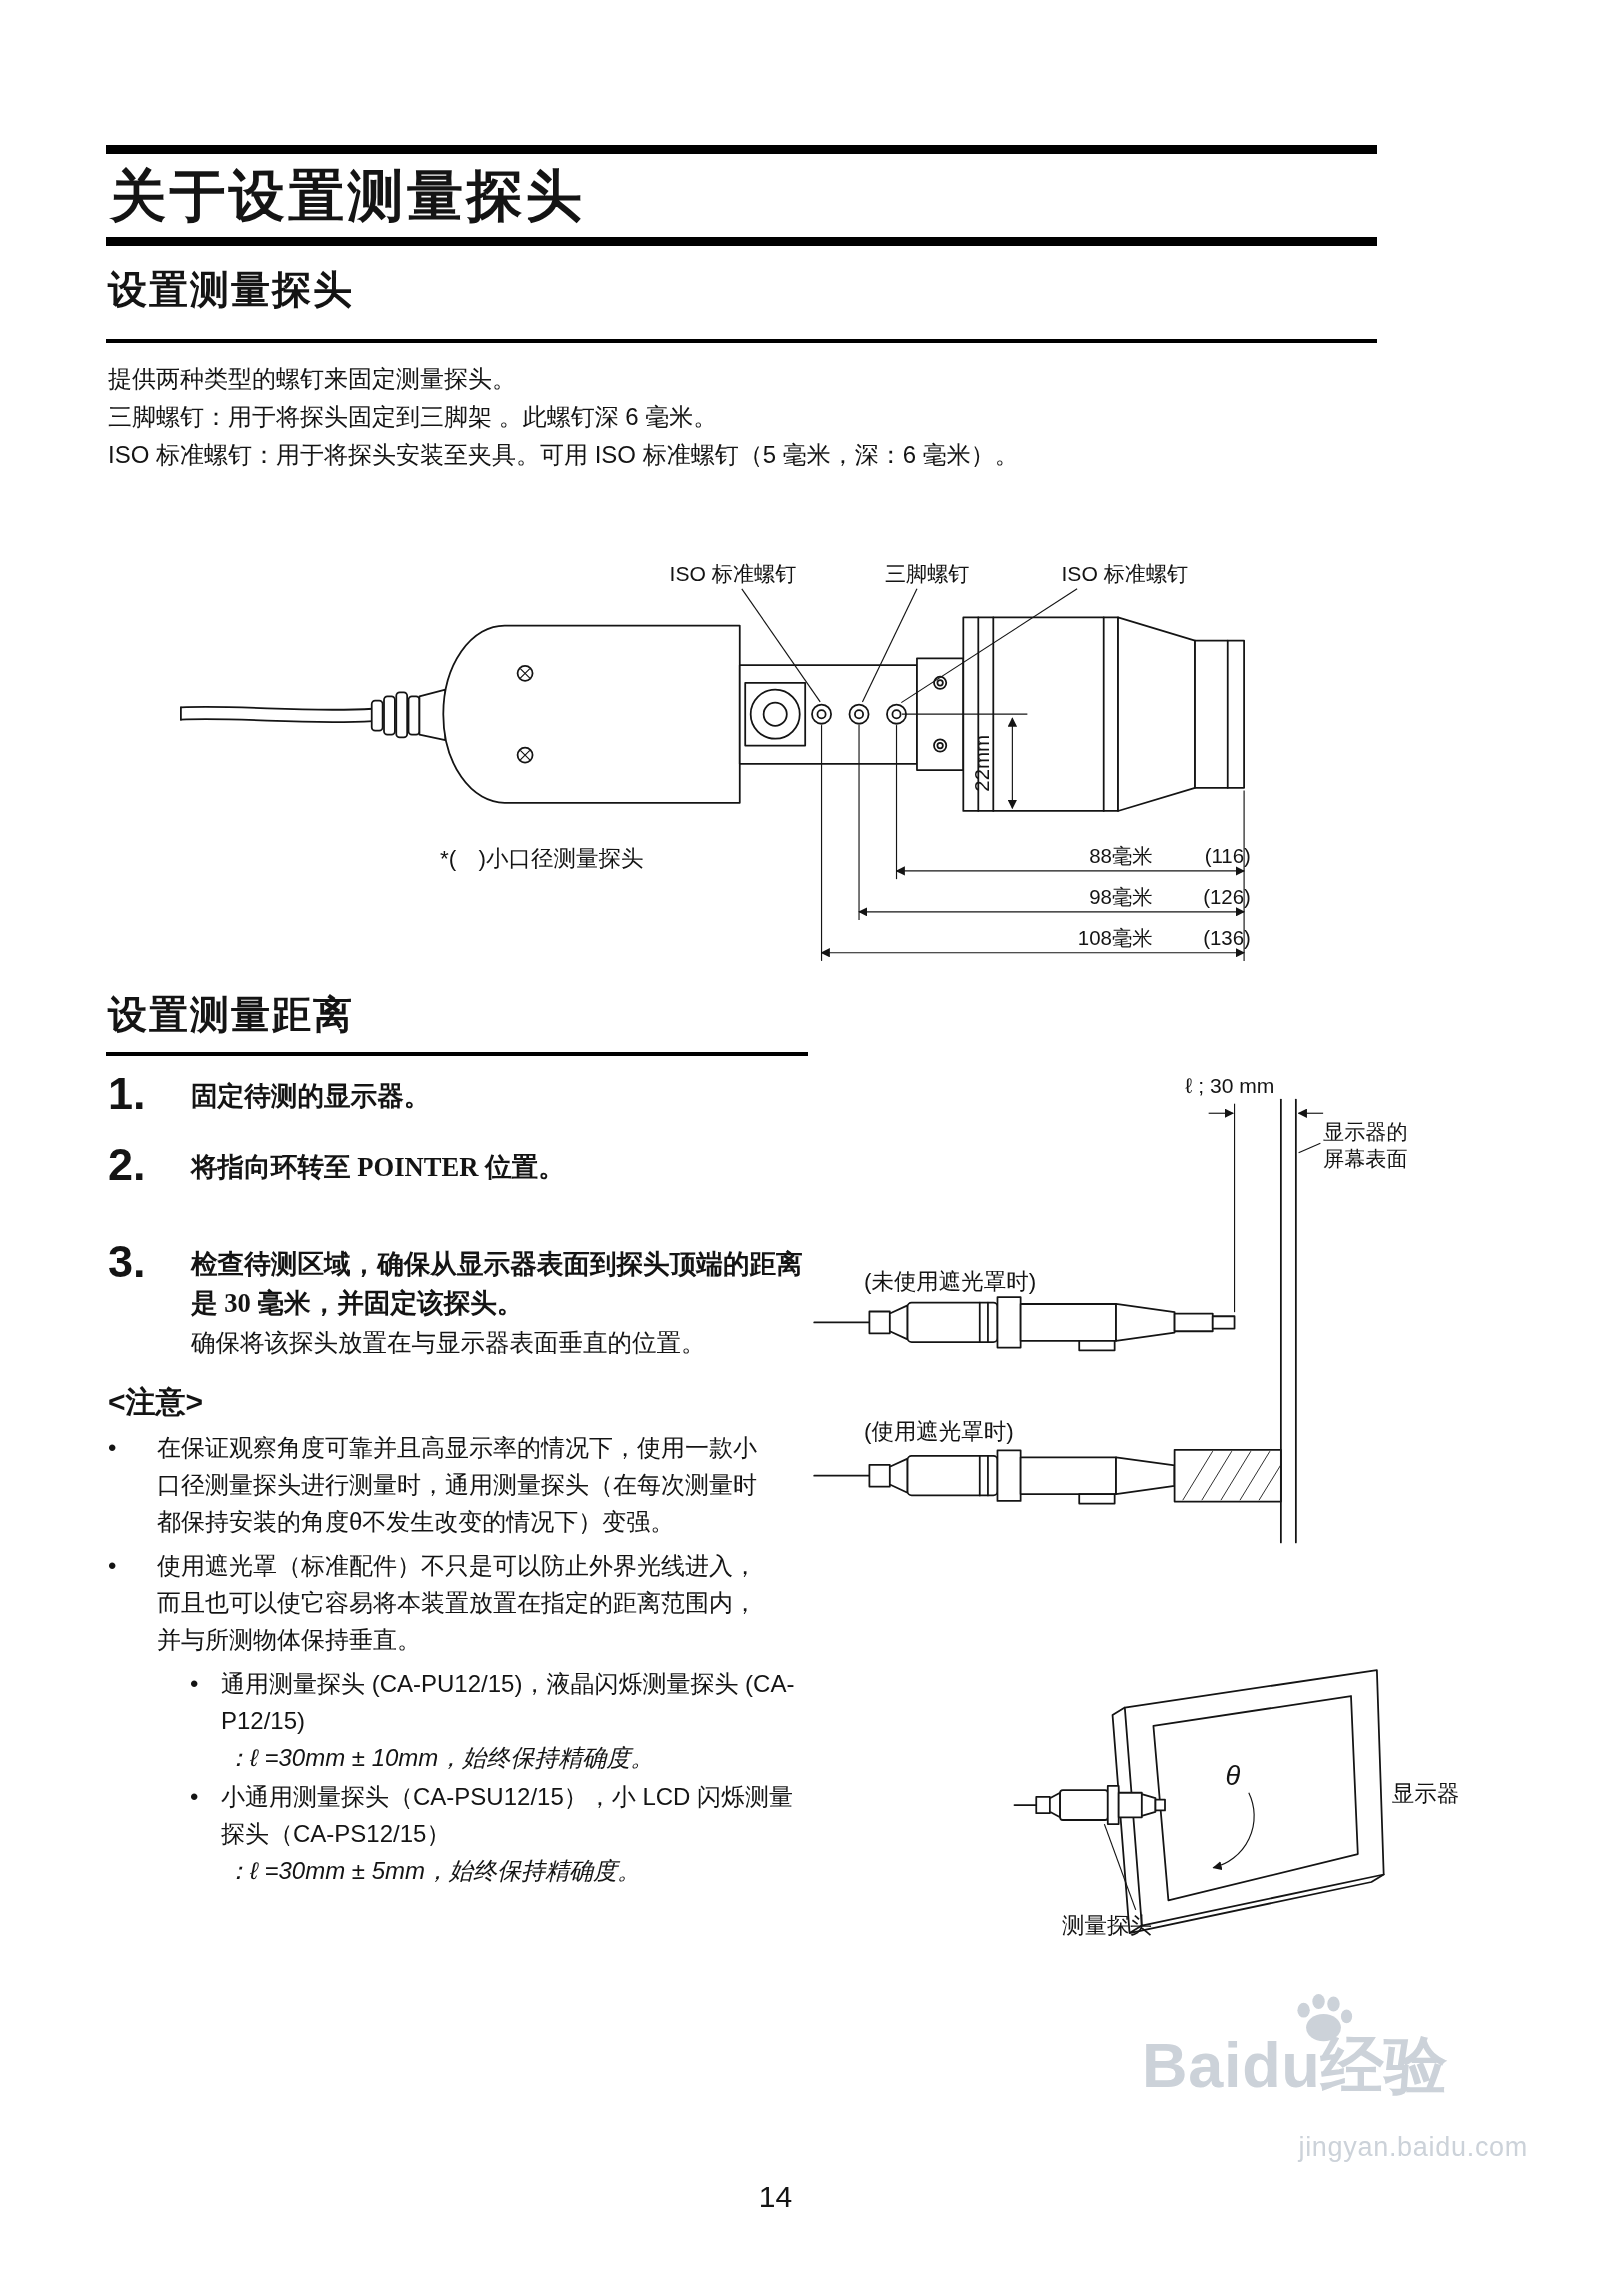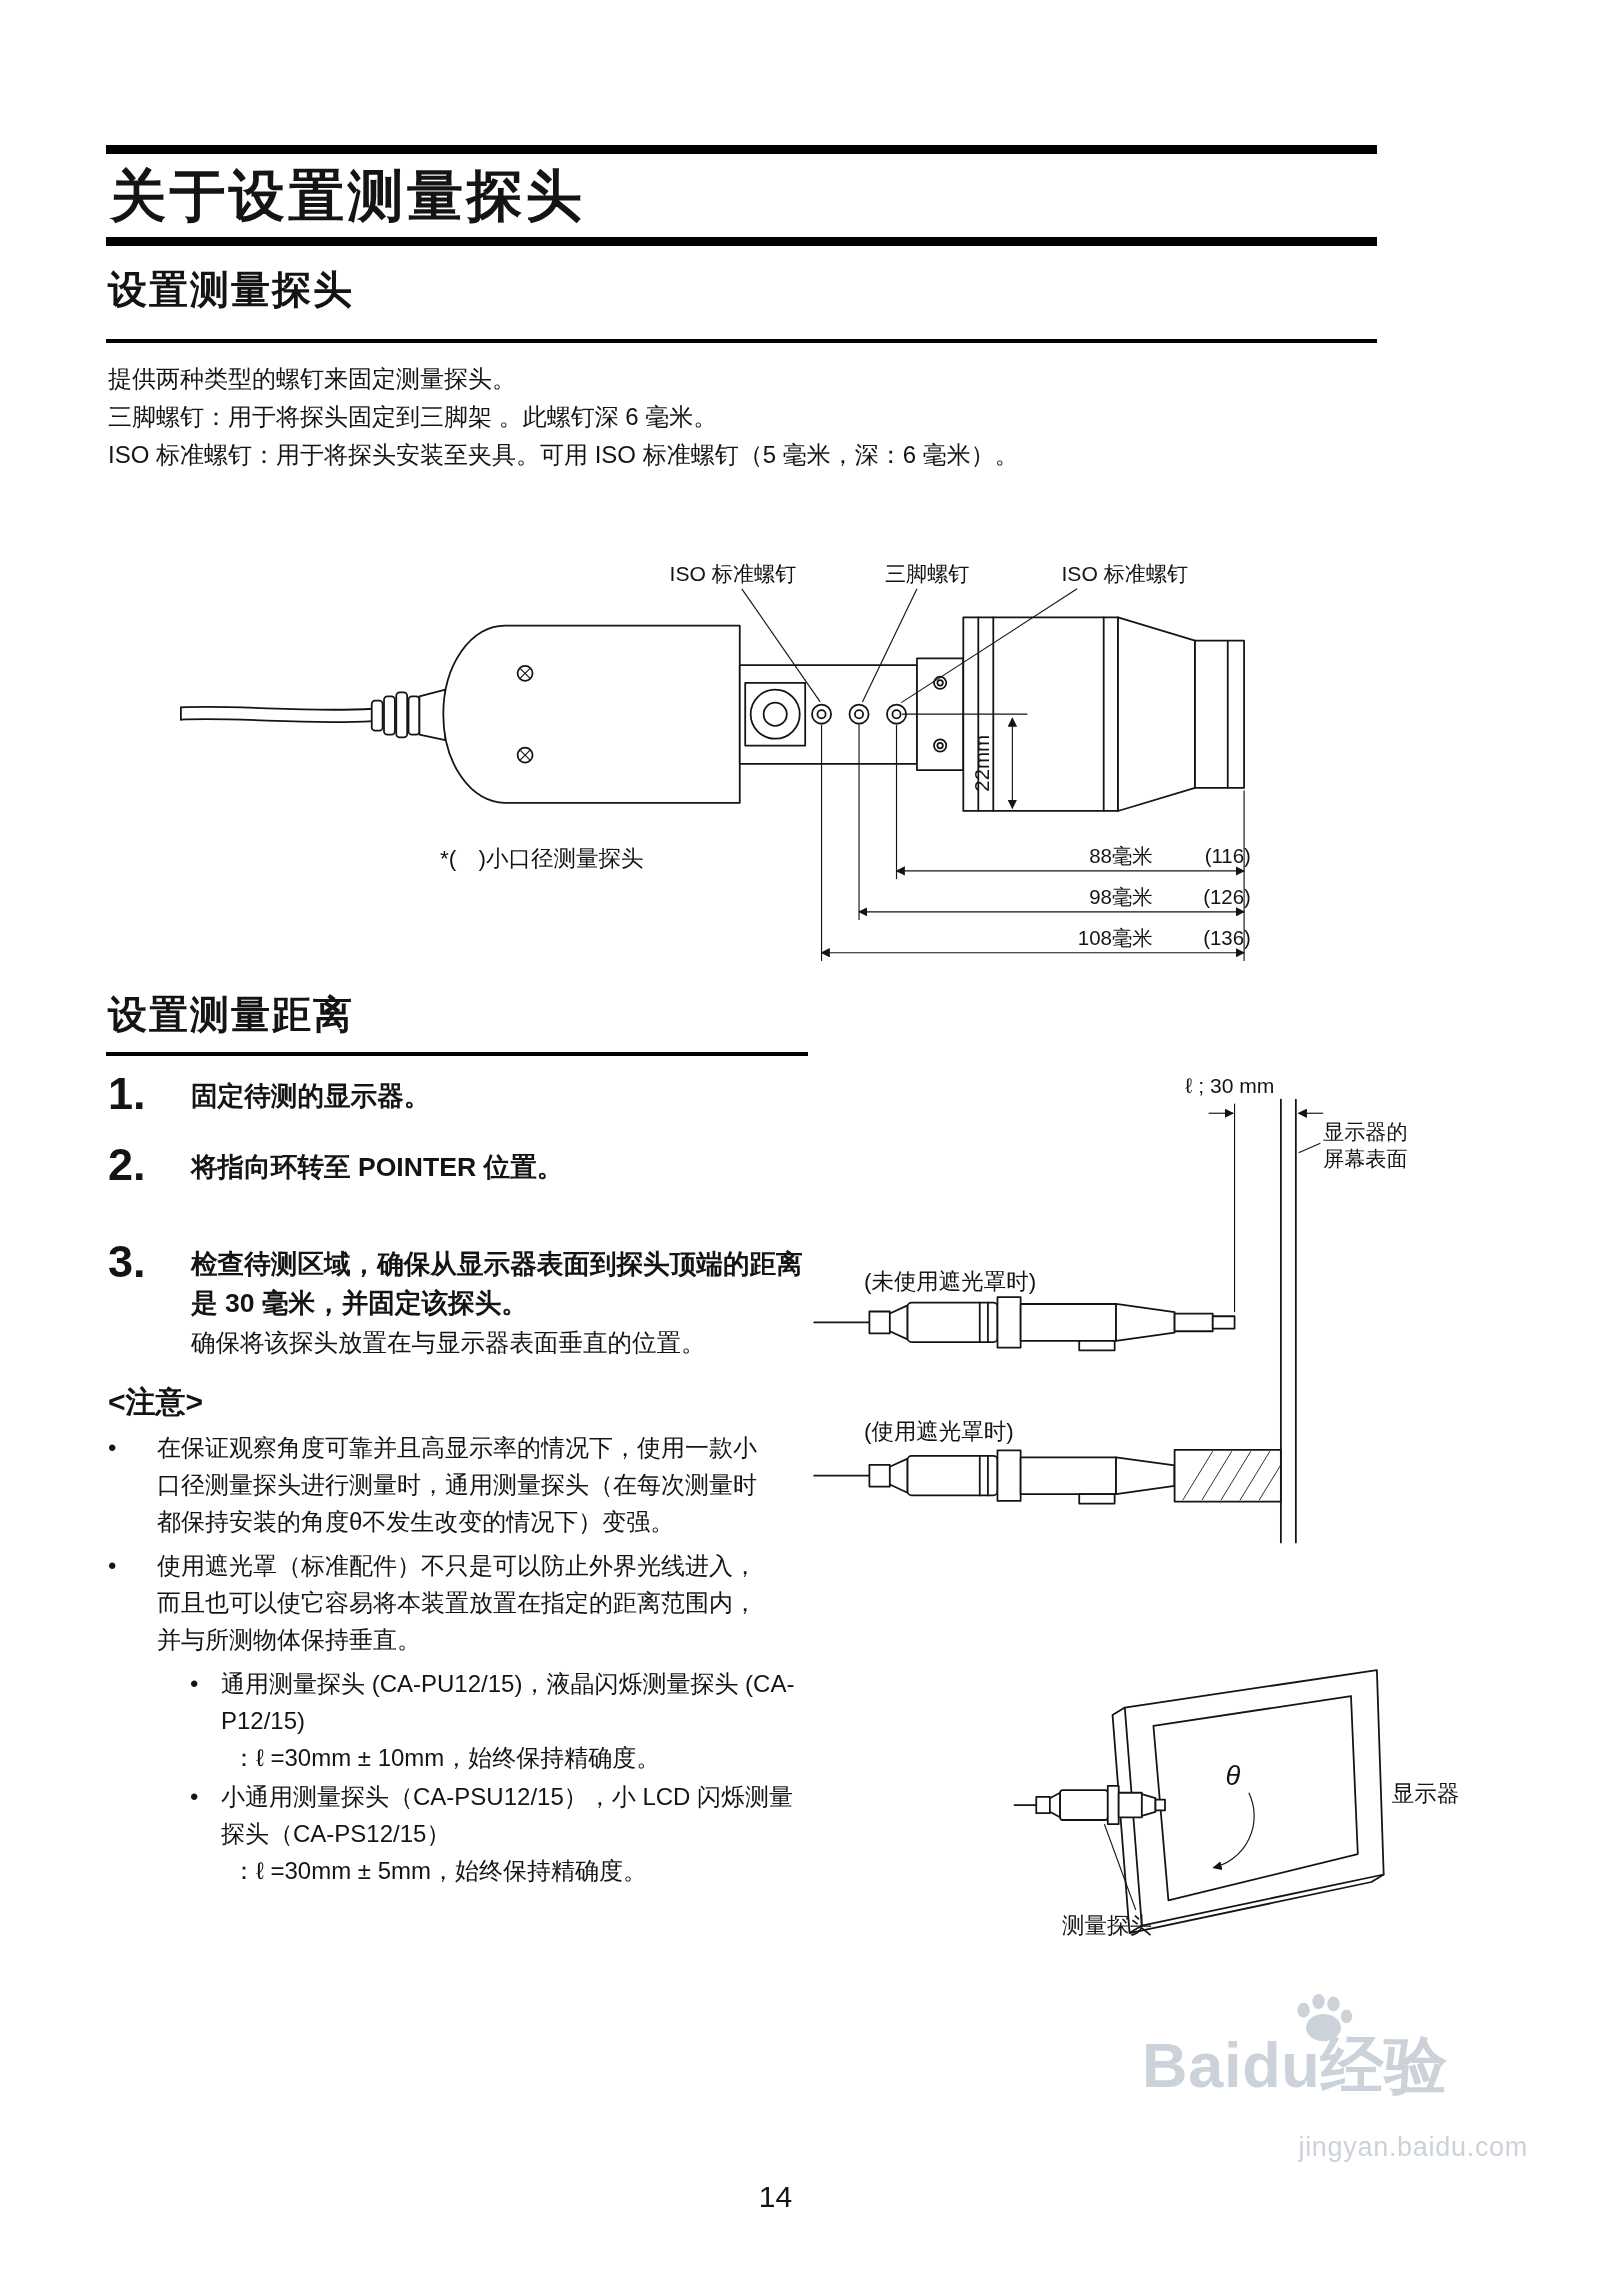--- a/index.html
+++ b/index.html
@@ -15,32 +15,32 @@
   .sec-heading { position:absolute; left:108px; font-size:39px; font-weight:700; letter-spacing:2px; }
   .sec1 { top:263px;text-align:right; }
   .sec2 { top:988px; }
   .sec-underline { position:absolute; left:106px; height:4.1px; background:#000; }
   .u1 { top:339px; width:1271px; }
   .u2 { top:1052px; width:702px; }
   .intro { position:absolute; left:108px; top:360px; font-size:24px; line-height:38px; }
   .step { position:absolute; left:108px; display:flex; }
   .step1 { top:1071px; } .step2 { top:1142px; } .step3 { top:1239px; }
   .step-num { width:83px; font-size:45px; font-weight:700; line-height:1; }
-  .step-body { width:617px; padding-top:5.5px; }
+  .step-body { width:617px; padding-top:5.5px;font-family:Liberation Serif, serif; }
   .step-main { font-size:26.6px; font-weight:700; line-height:39px; }
   .step-sub { font-size:24.5px; line-height:38px; margin-top:1.4px; }
   .note-heading { position:absolute; left:108px; top:1382px; font-size:30px; font-weight:700; }
   .notes { position:absolute; left:108px; top:1429px; width:695px; font-size:24px; line-height:37px; }
   .note-row { display:flex; margin-bottom:6.8px; }
   .note-marker { width:49px; }
   .note-text { width:607px; }
   .subnote-row { display:flex; margin-left:82px; margin-top:2.7px; }
   .subnote-marker { width:31px; }
   .subnote-text { width:576px; }
-  .spec { margin-left:11px; }
+  .spec { margin-left:5px;font-style:italic; }
   .pagenum { position:absolute; left:128px; top:2180px; width:1295px; text-align:center; font-size:30px; }
   .watermark { position:absolute; left:1142px; top:1989px; width:386px; color:#ccd2d9; }
   .paw { position:absolute; left:149px; top:0; width:65px; height:56px; }
   .wm-brand { padding-top:34px; font-size:63px; font-weight:700; letter-spacing:0.7px; }
   .wm-url { margin-top:23px; font-size:27px; text-align:right; letter-spacing:0.7px; }
   svg.diagram { position:absolute; overflow:visible; }
   .probe-svg { left:133px; top:537px; }
   .distance-svg { left:804px; top:1060px; }
   .angle-svg { left:1009px; top:1629px; }
   .ln  { fill:none; stroke:#141414; stroke-width:2.6; stroke-linejoin:round; stroke-linecap:round; }

